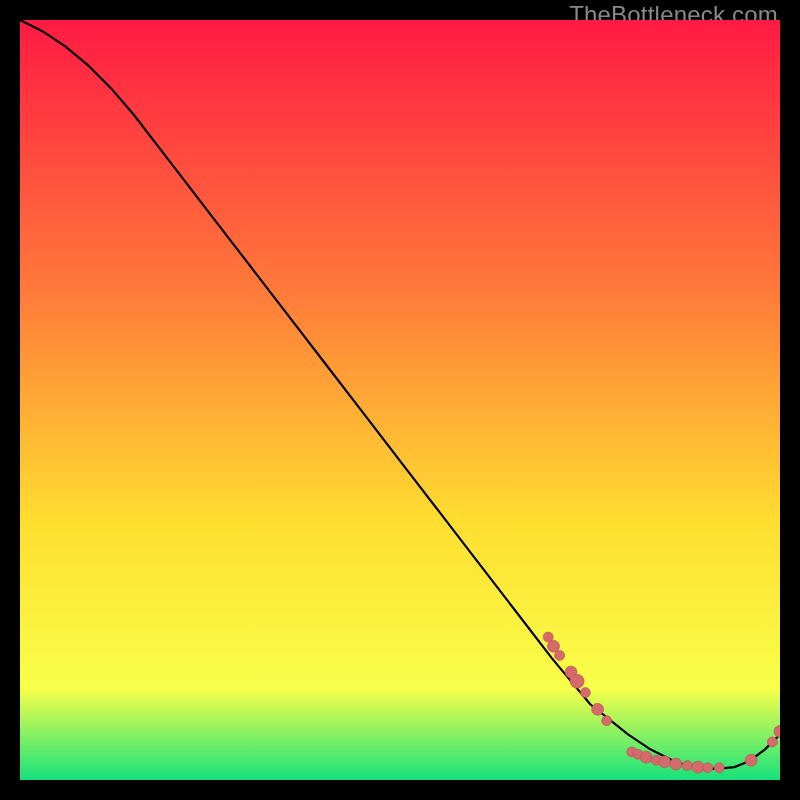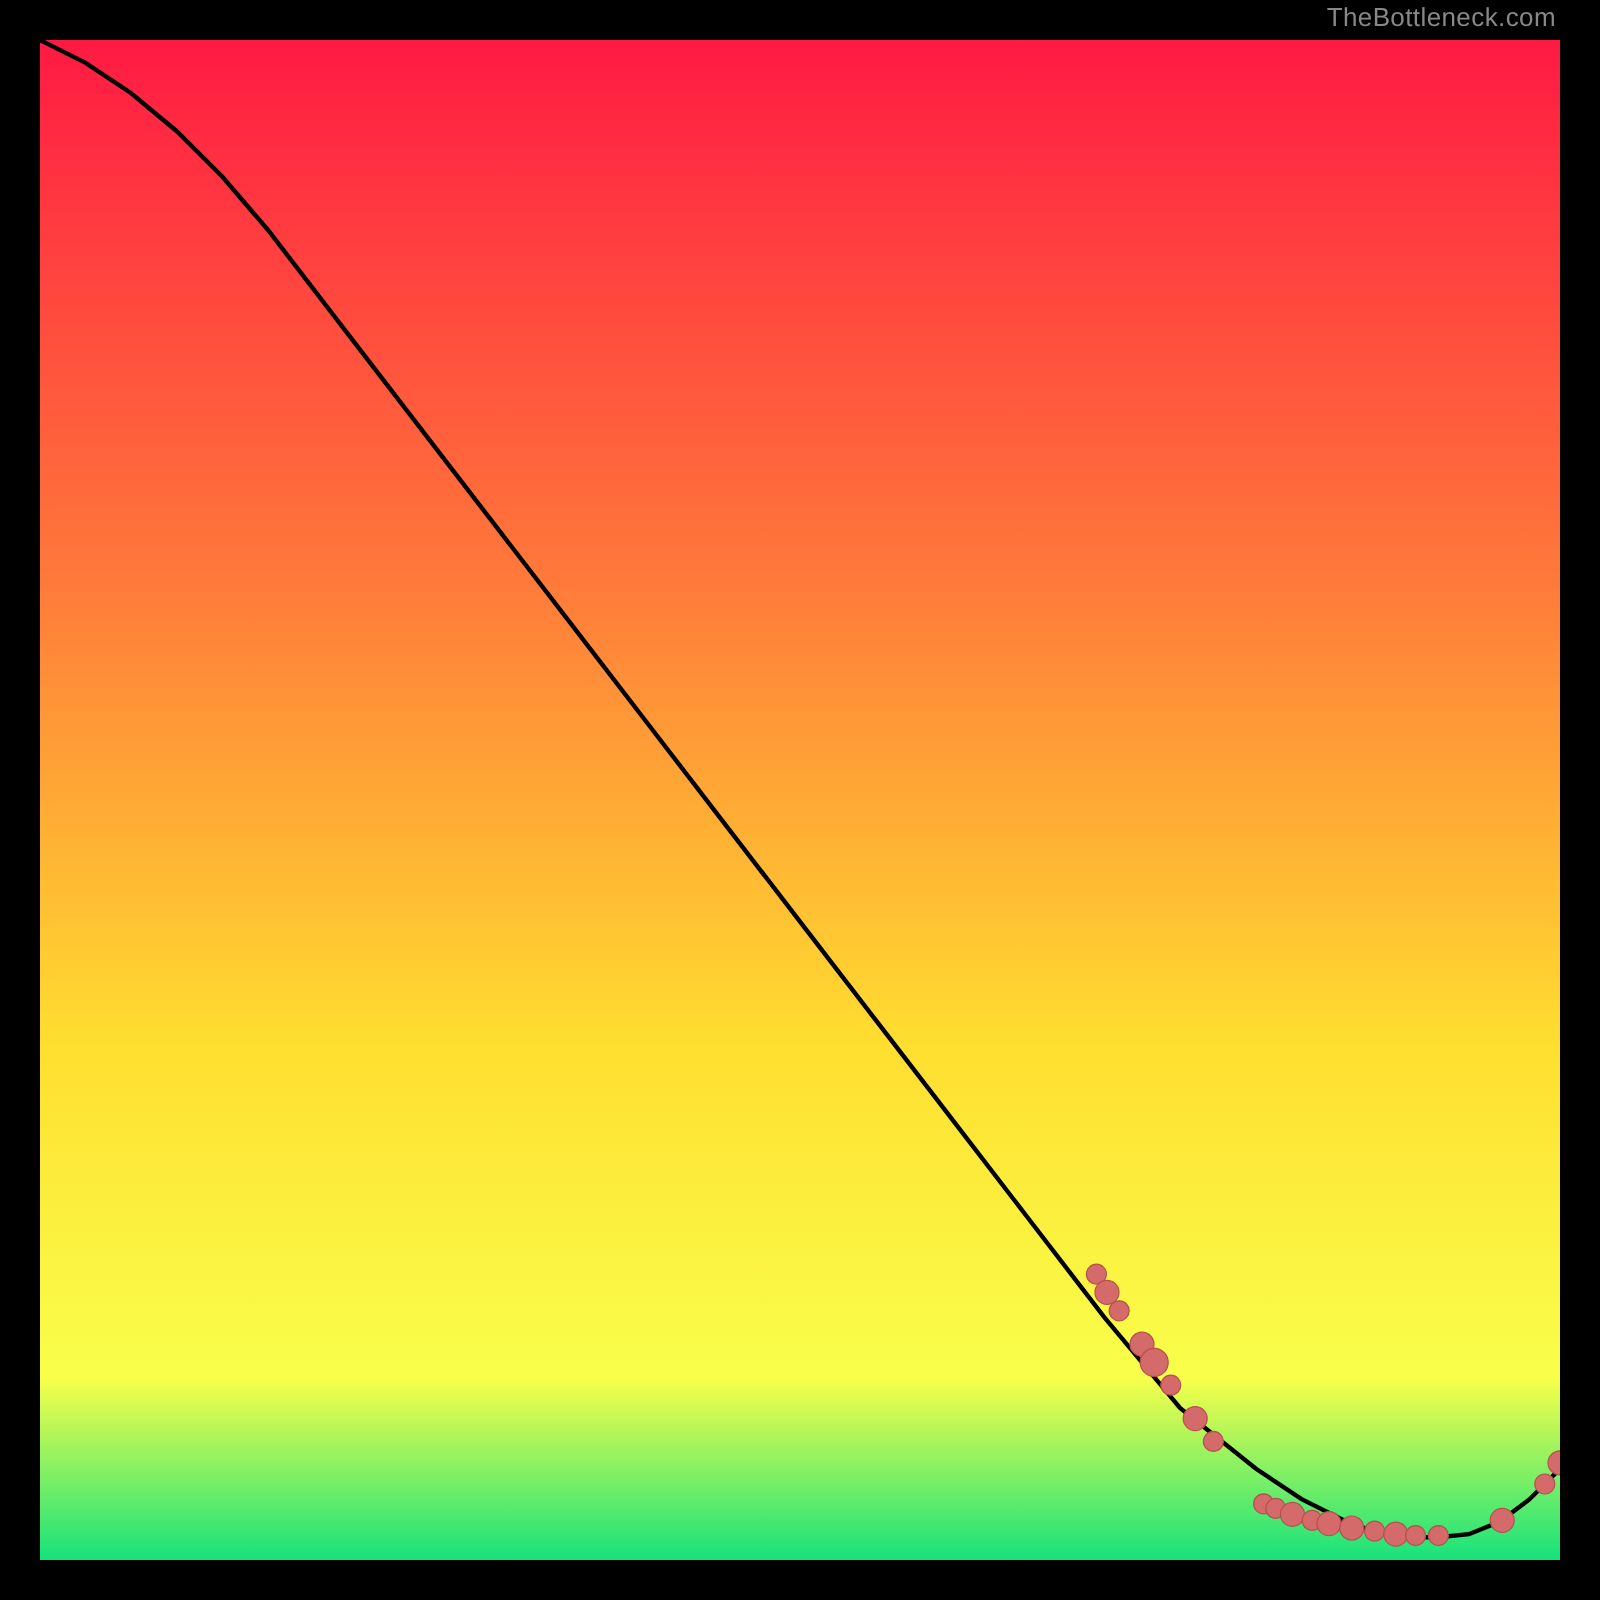--- a/index.html
+++ b/index.html
@@ -15,21 +15,21 @@
     left: 20px;
     top: 20px;
     width: 760px;
     height: 760px;
   }
   .watermark {
     position: absolute;
     top: 1px;
     right: 22px;
     font-family: Arial, Helvetica, sans-serif;
-    font-size: 13px;
+    font-size: 24px;
     color: #888;
     letter-spacing: 0.2px;
   }
   svg { display: block; }
 </style>
 </head>
 <body>
 
 <div class="frame">
   <div class="watermark">TheBottleneck.com</div>

